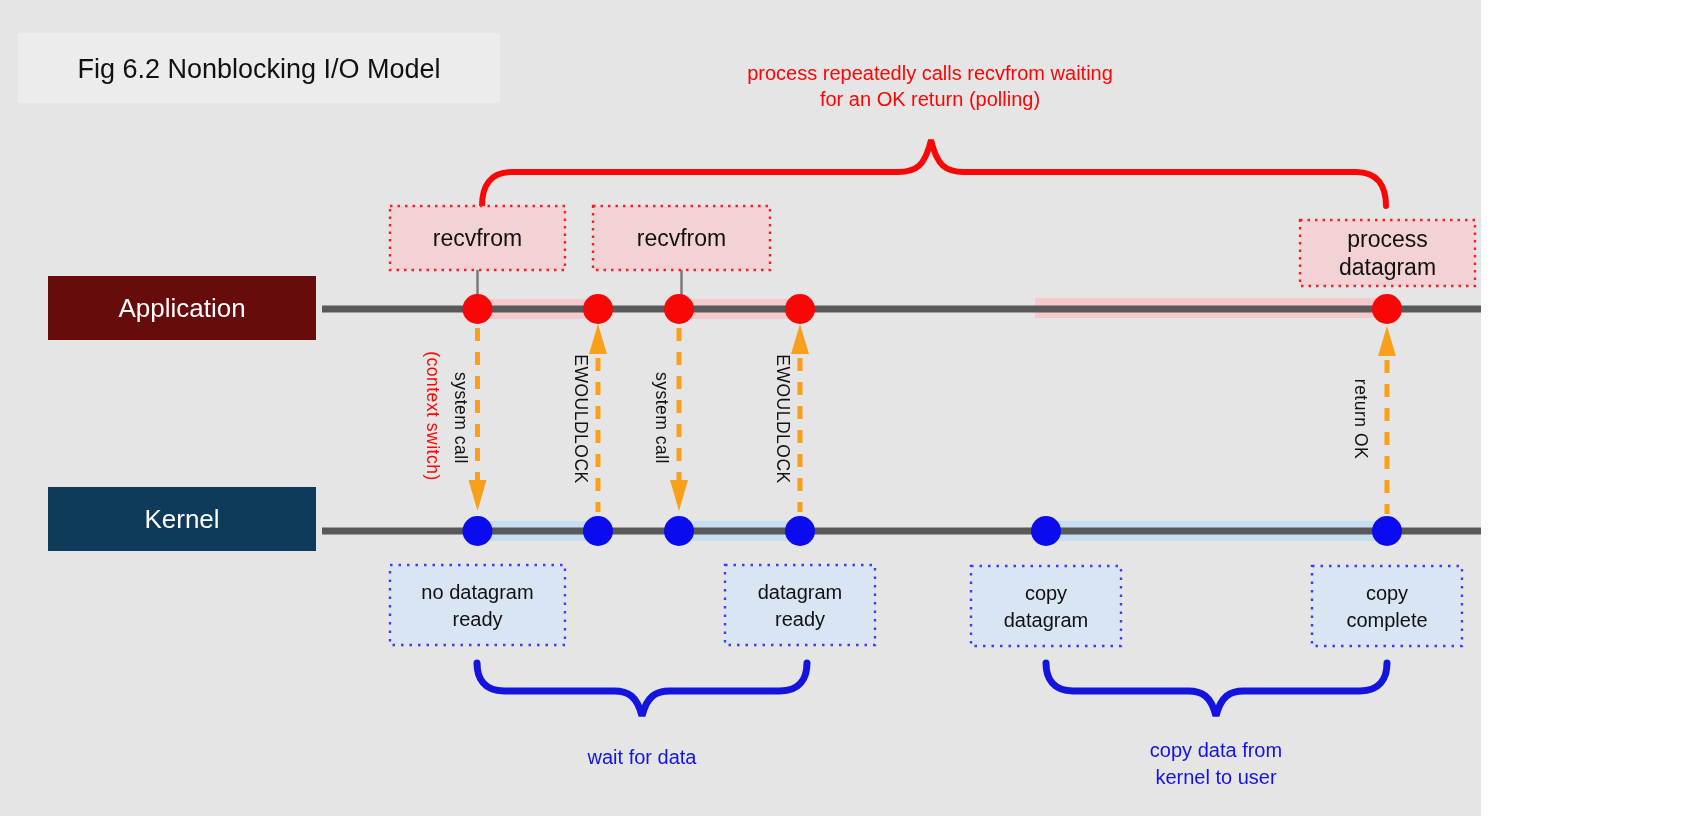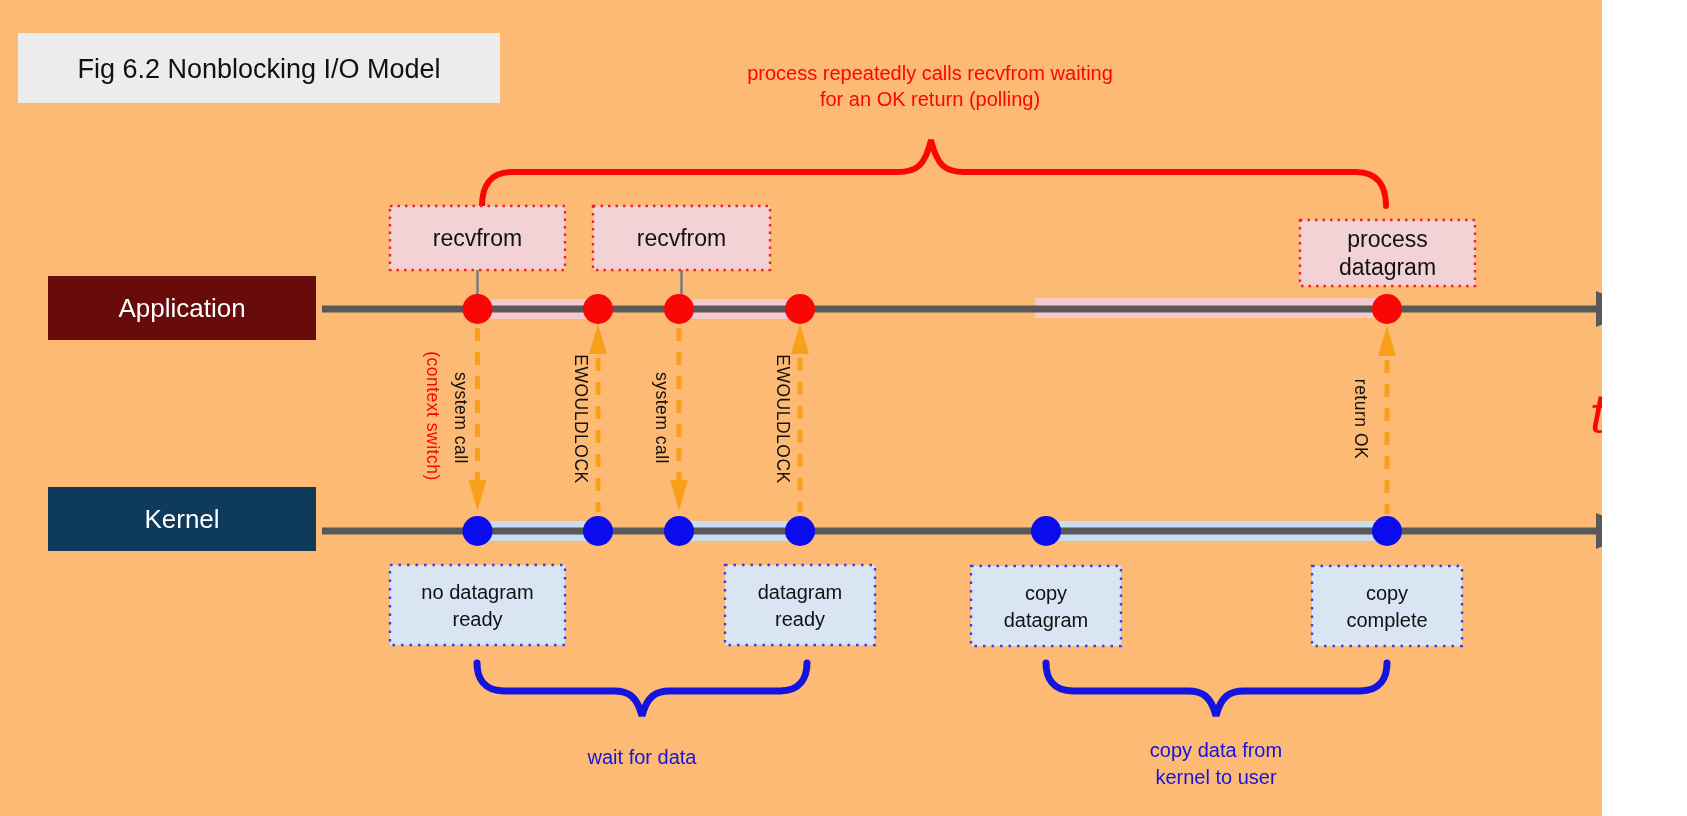--- a/index.html
+++ b/index.html
@@ -1,20 +1,20 @@
 <!DOCTYPE html>
 <html><head>
 <meta charset="utf-8">
 <style>
   html, body { margin: 0; padding: 0; background: #ffffff; }
   .canvas {
     position: relative;
-    width: 1602px;
+    width: 1481px;
     height: 816px;
-    background: #fdba74;
+    background: #e5e5e5;
     font-family: "Liberation Sans", sans-serif;
     overflow: hidden;
   }
   svg { display: block; }
   text { font-family: "Liberation Sans", sans-serif; }
   .title-text { font-size: 27px; fill: #111111; }
   .red-note { font-size: 20px; fill: #f90606; }
   .box-label { font-size: 23px; fill: #111111; }
   .state-label { font-size: 20px; fill: #111111; }
   .lane-label { font-size: 26px; fill: #ffffff; }

